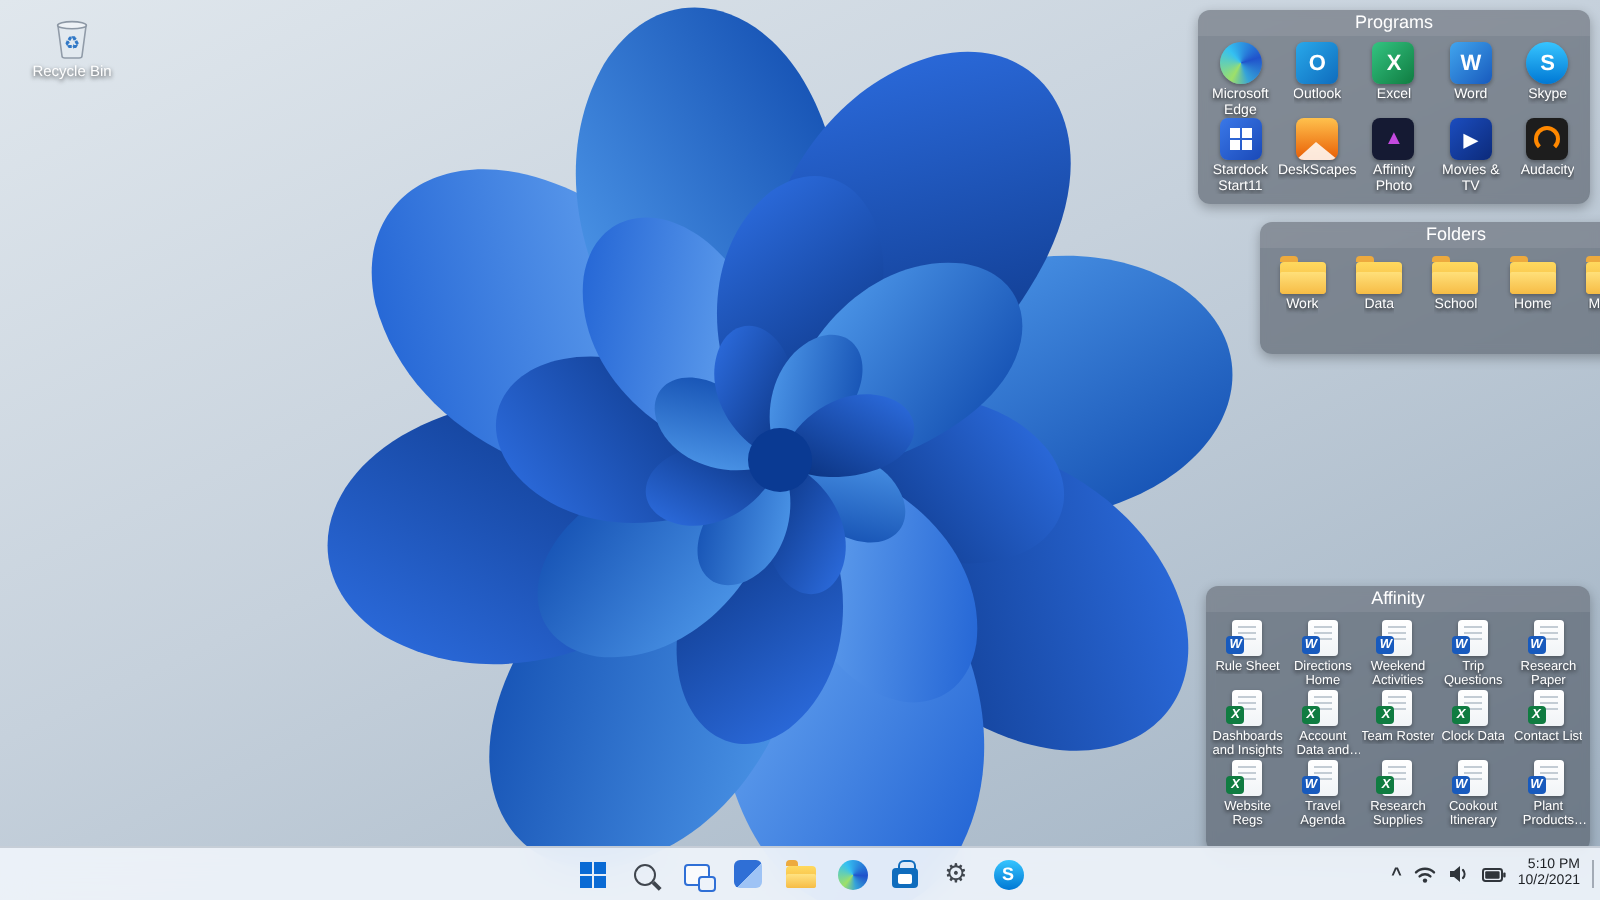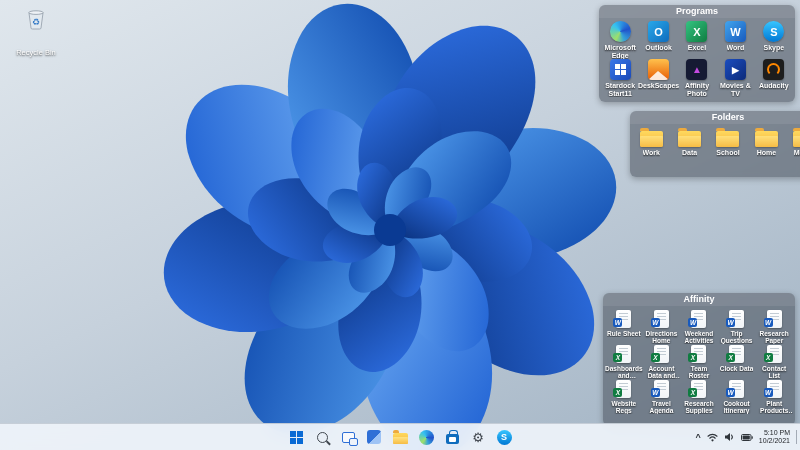--- a/index.html
+++ b/index.html
@@ -6,25 +6,25 @@
   .screen{
     position:relative;width:800px;height:450px;overflow:hidden;
     font-family:"Liberation Sans",sans-serif;
     background:linear-gradient(155deg,#e0e7ed 0%,#c6d1dc 45%,#9fb1c2 100%);
     user-select:none;
   }
   .bloom{position:absolute;left:100px;top:-15px;}
 
   
   .desk-item{position:absolute;width:48px;display:flex;flex-direction:column;align-items:center;cursor:pointer;}
-  .desk-label{margin-top:18px;font-size:7.5px;color:#fff;text-shadow:0 1px 2px rgba(0,0,0,.75);text-align:center;}
+  .desk-label{margin-top:1px;font-size:7.5px;color:#fff;text-shadow:0 1px 2px rgba(0,0,0,.75);text-align:center;}
 
   
   .fence{position:absolute;background:rgba(70,77,88,.55);border-radius:6px;
-         box-shadow:0 2px 6px rgba(0,0,0,.28);overflow:hidden;backdrop-filter:blur(2px);font-weight:bold;}
+         box-shadow:0 2px 6px rgba(0,0,0,.28);overflow:hidden;backdrop-filter:blur(2px);}
   .fence-title{height:13px;line-height:13px;text-align:center;font-size:9px;color:#fff;
                background:rgba(255,255,255,.08);cursor:pointer;}
   .fence-body{display:grid;grid-template-columns:repeat(5,1fr);justify-items:center;align-items:start;padding:3px 2px 1px;}
   .tile{display:flex;flex-direction:column;align-items:center;width:37px;cursor:pointer;}
   .tile-label{margin-top:2px;font-size:7px;line-height:7.5px;color:#fff;text-align:center;
               text-shadow:0 1px 2px rgba(0,0,0,.85);
               display:-webkit-box;-webkit-line-clamp:2;-webkit-box-orient:vertical;overflow:hidden;max-height:16px;}
   .doc-label{font-size:6.5px;line-height:7px;max-height:14px;}
 
   

